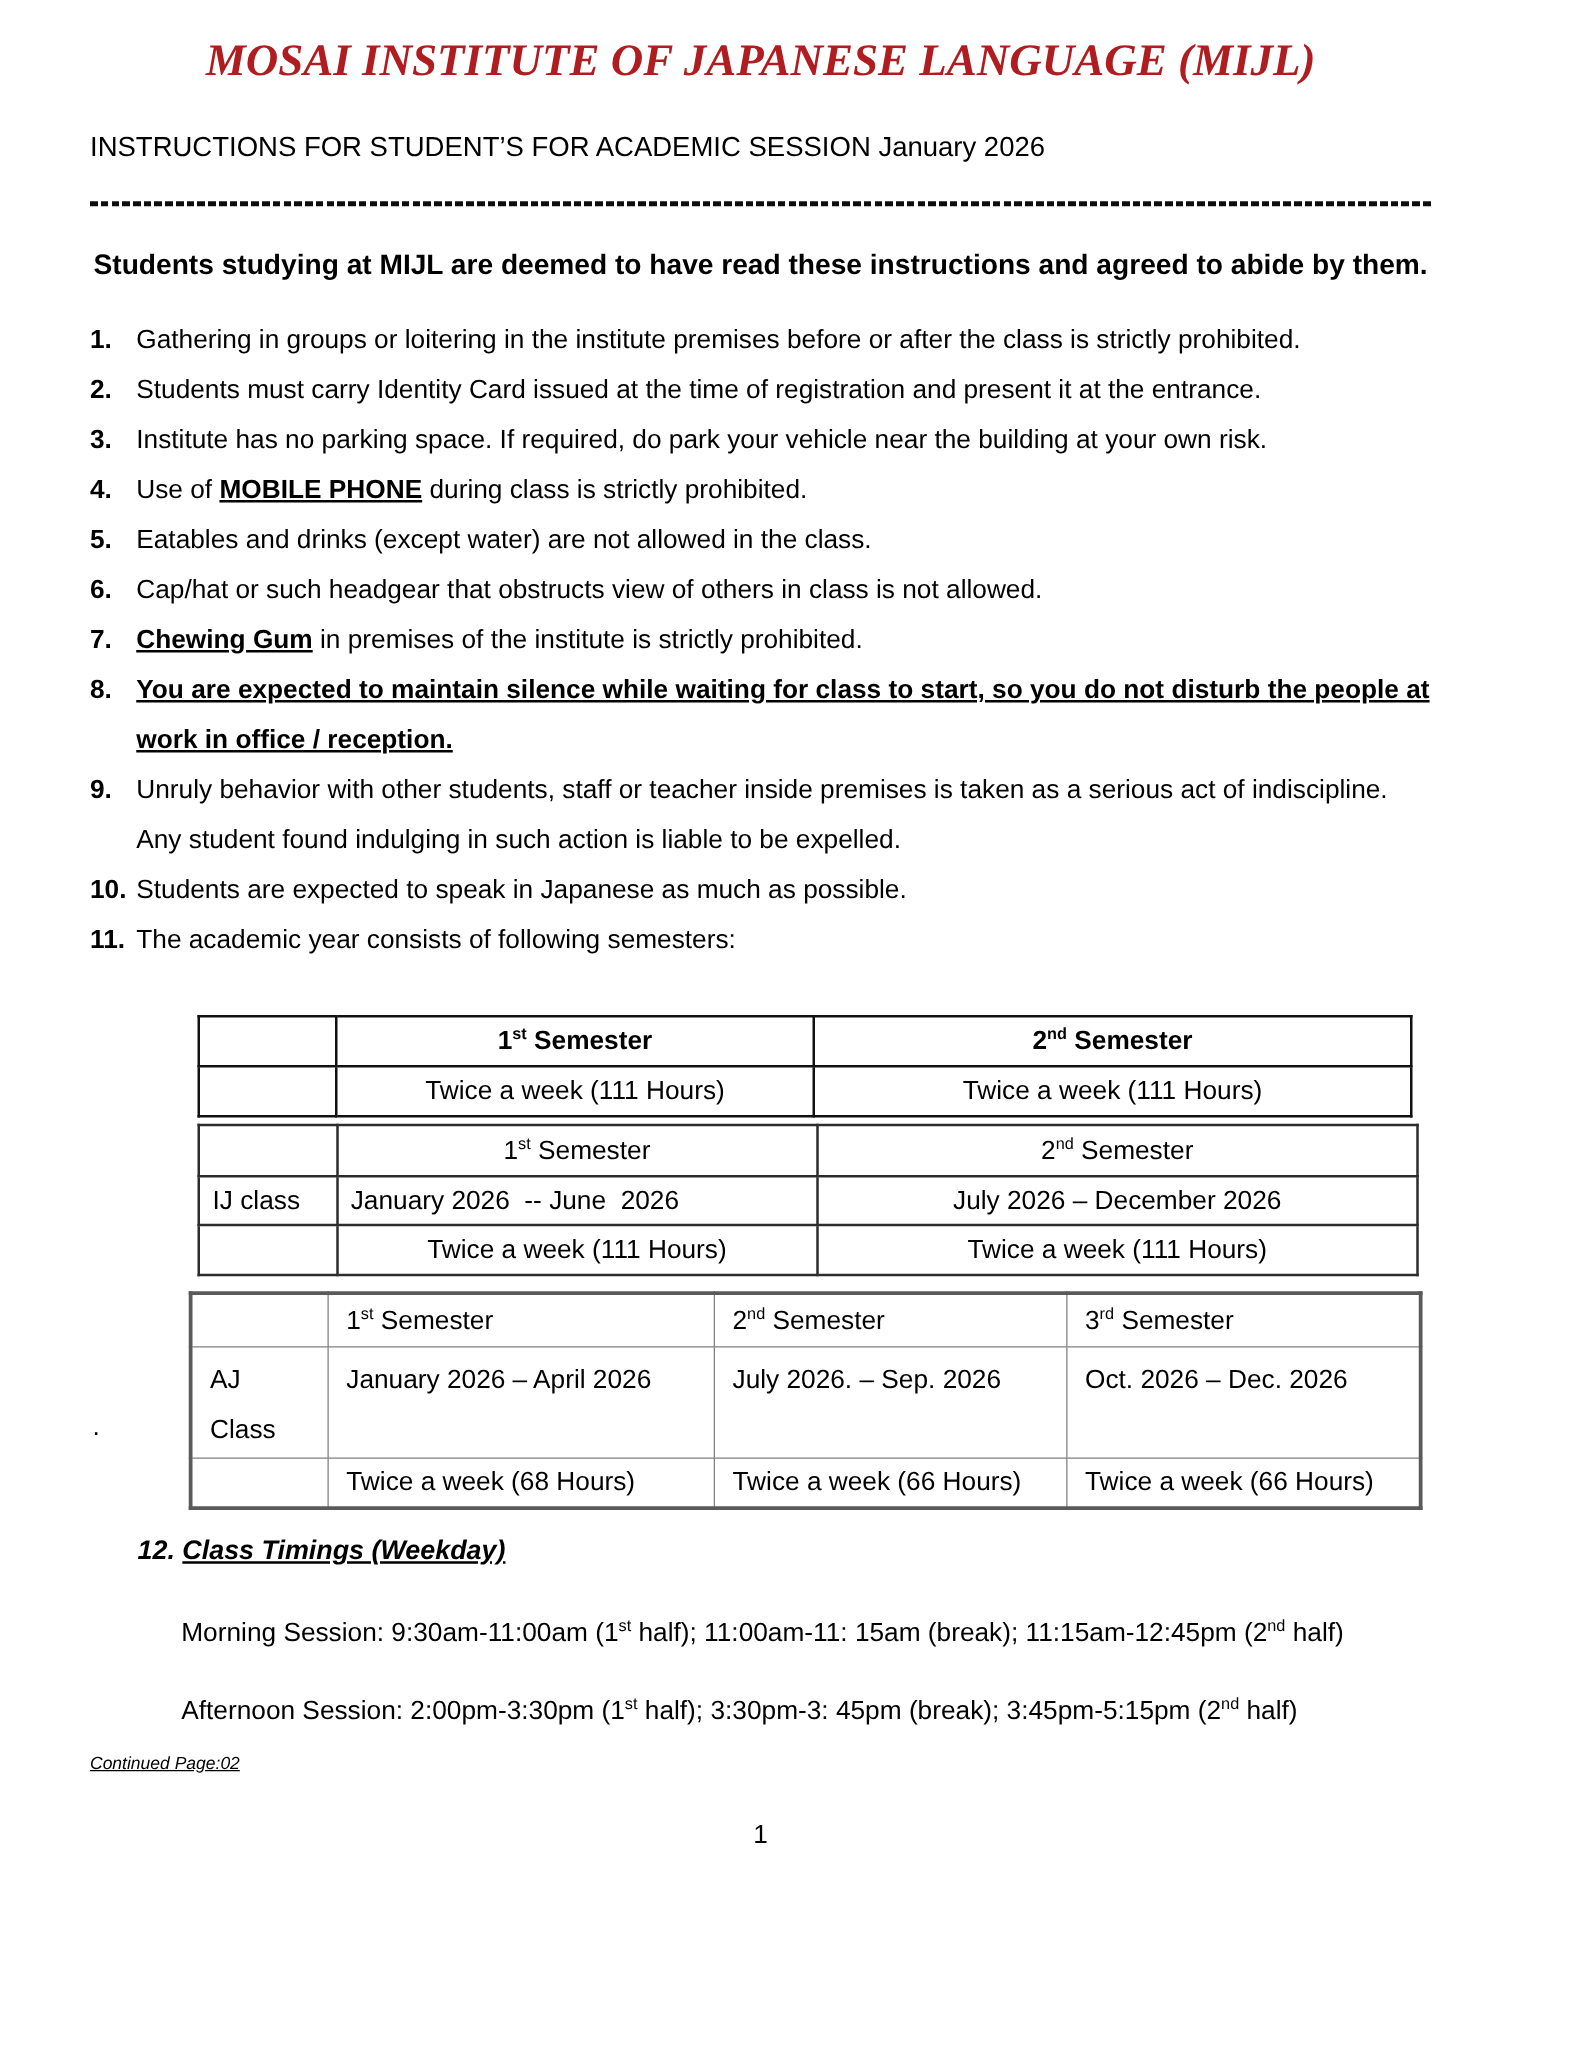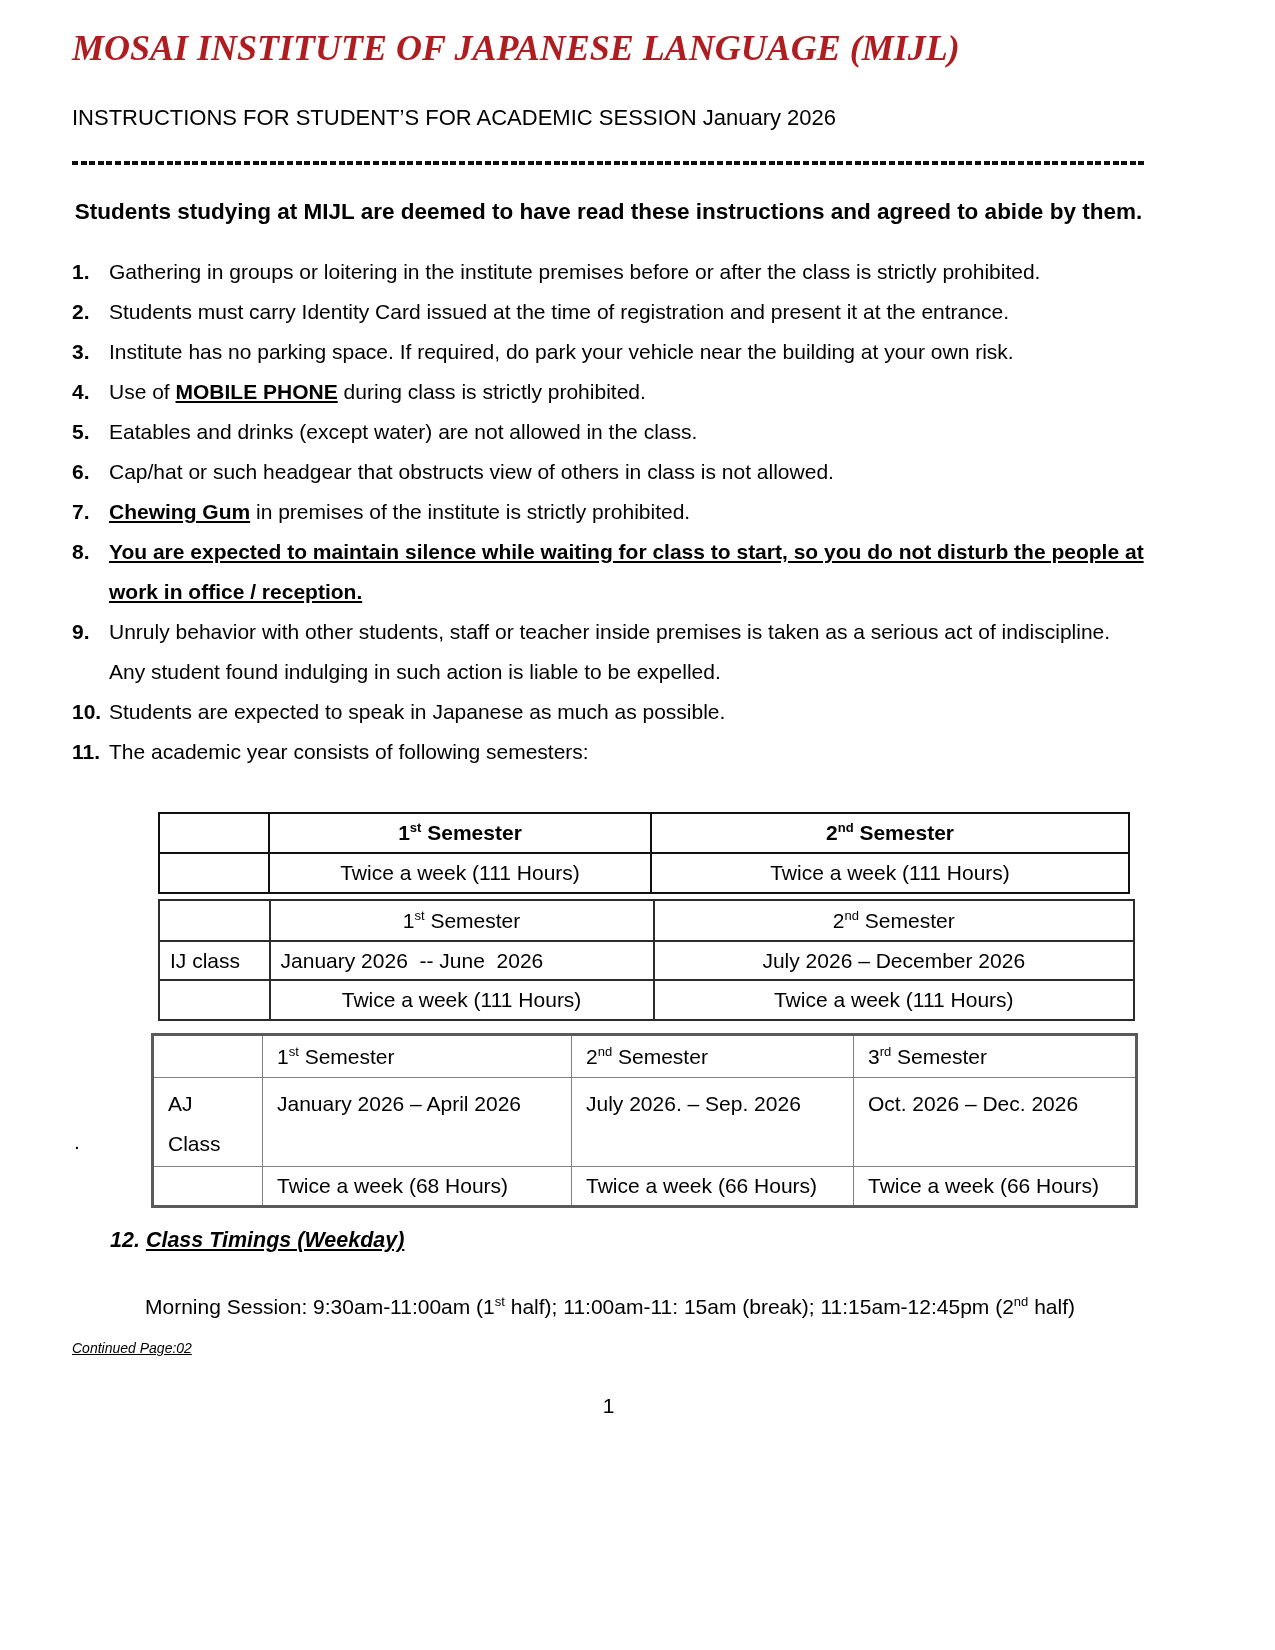--- a/index.html
+++ b/index.html
@@ -8,21 +8,21 @@
     width:1275px; height:1650px;
     font-family:"Liberation Sans", sans-serif;
     color:#000; position:relative; overflow:hidden;
   }
   .page { position:relative; padding:26px 130px 20px 72px; width:1275px; }
 
   .doc-title {
     font-family:"Liberation Serif", serif;
     font-style:italic; font-weight:700;
     font-size:36px; line-height:44px;
-    color:#b01d20;
+    text-align:center; color:#b01d20;
   }
   .doc-subtitle {
     margin-top:35px; font-size:22px; line-height:26px; 
   }
   .dashes {
     margin-top:30px; height:4px;
     background:repeating-linear-gradient(90deg,#0e0e0e 0px,#0e0e0e 6px,transparent 6px,transparent 8.6px);
   }
   .intro {
     margin-top:28px; font-size:22.5px; font-weight:bold;
@@ -210,20 +210,21 @@
   </tbody>
     </table>
 
   <div class="sec12">
     <span>12.</span>
     <span class="sec12-title">Class Timings (Weekday)</span>
   </div>
 
   <div class="session sess-1"><span>Morning Session: 9:30am-11:00am (1</span><sup>st</sup><span> half); 11:00am-11: 15am (break); 11:15am-12:45pm (2</span><sup>nd</sup><span> half)</span></div>
 
+  <div class="session sess-2"><span>Afternoon Session: 2:00pm-3:30pm (1</span><sup>st</sup><span> half); 3:30pm-3: 45pm (break); 3:45pm-5:15pm (2</span><sup>nd</sup><span> half)</span></div>
 
   <div class="continued"><span>Continued Page:02</span></div>
 
   <div class="pagenum">1</div>
 
   <div class="margin-dot">.</div>
 
 </div>
 
 </body></html>

